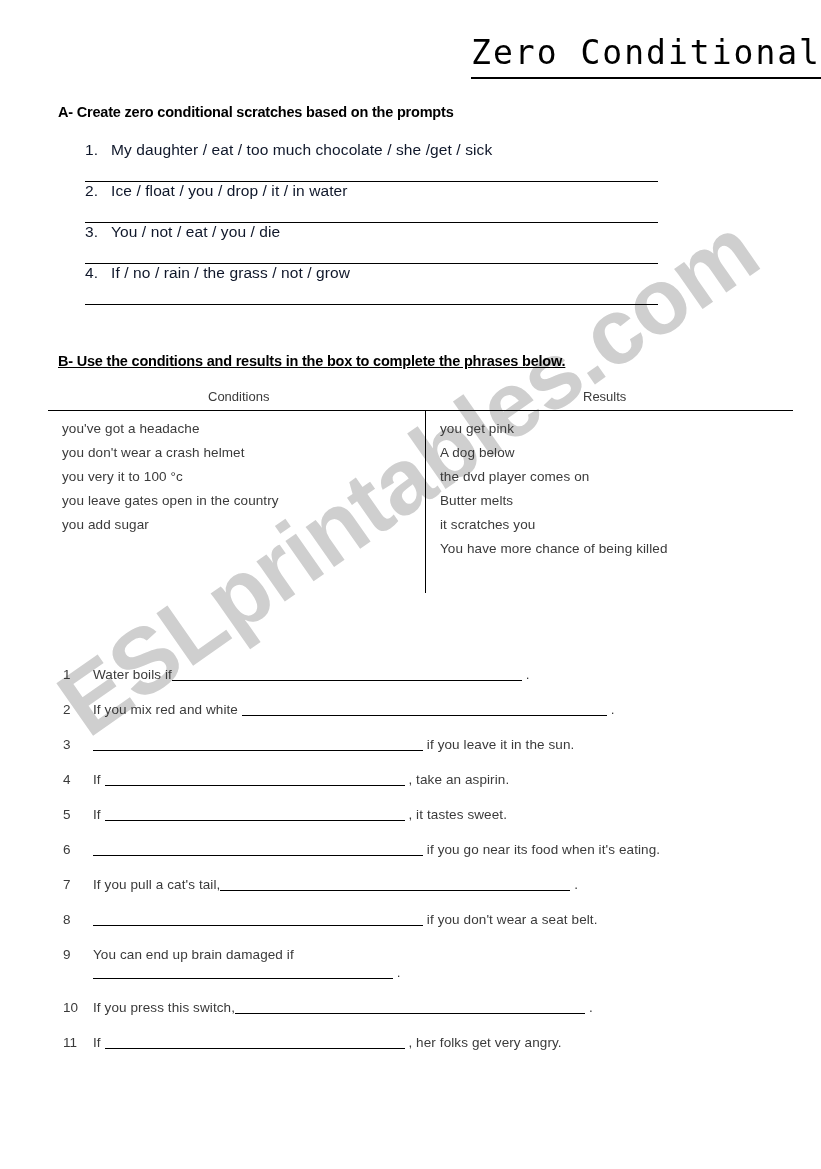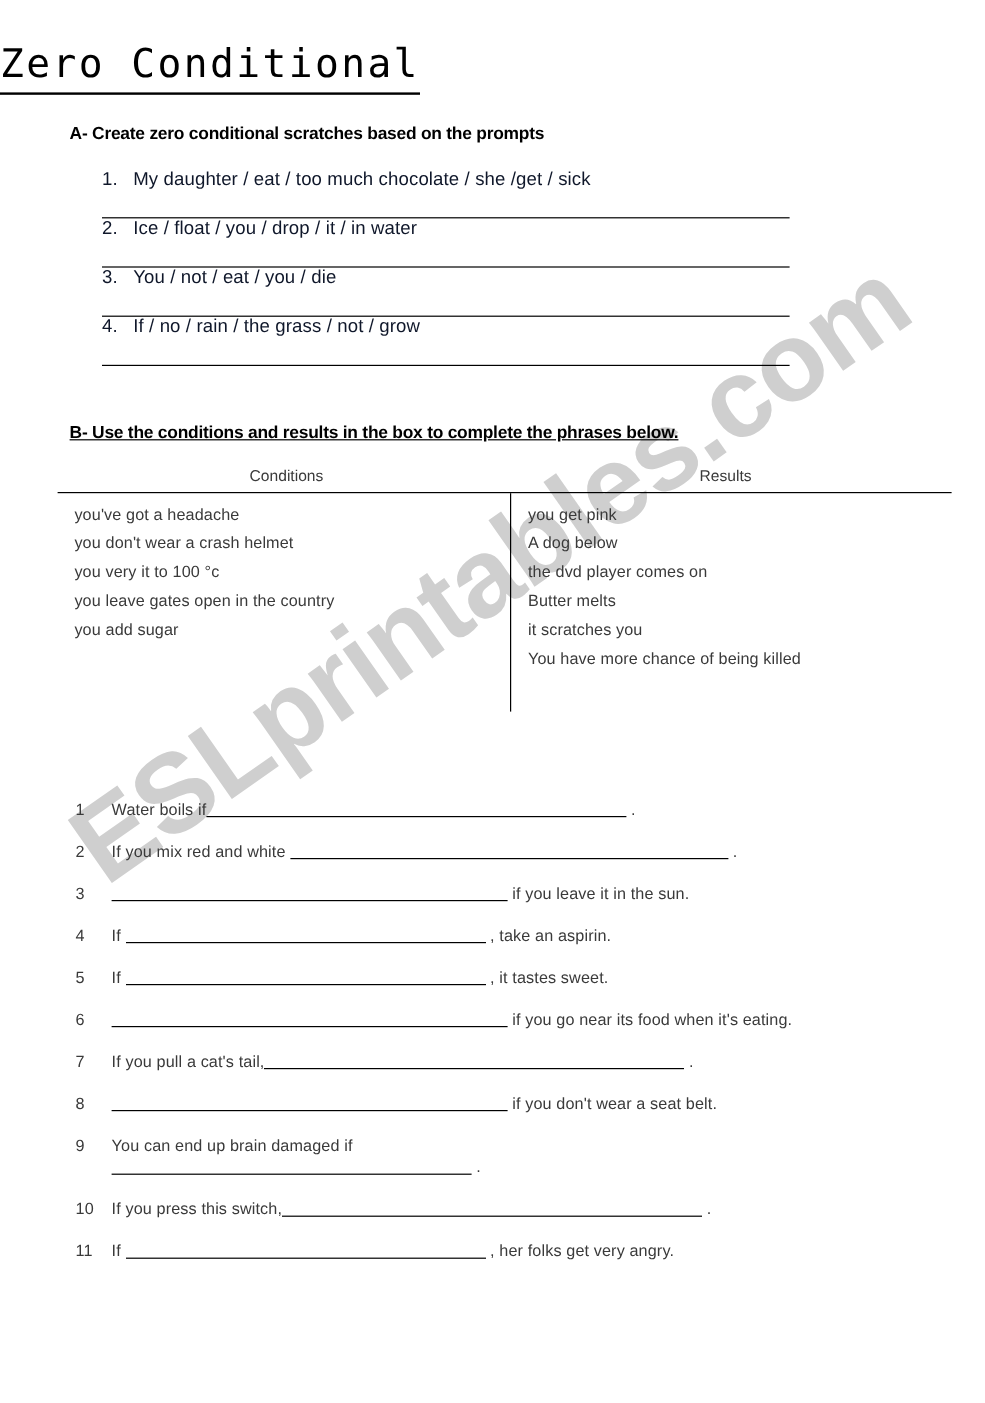--- a/index.html
+++ b/index.html
@@ -49,21 +49,21 @@
     height: 1169px;
     z-index: 10;
   }
 
   
   #title-wrap {
     position: absolute;
     left: 0;
     top: 33px;
     width: 821px;
-    text-align: left;
+    text-align: right;
   }
   #title {
     display: inline-block;
     font-family: "DejaVu Sans Mono", "Liberation Mono", monospace;
     font-size: 33px;
     letter-spacing: 2px;
     color: #000;
     padding-bottom: 5px;
     border-bottom: 2.6px solid #000;
   }

